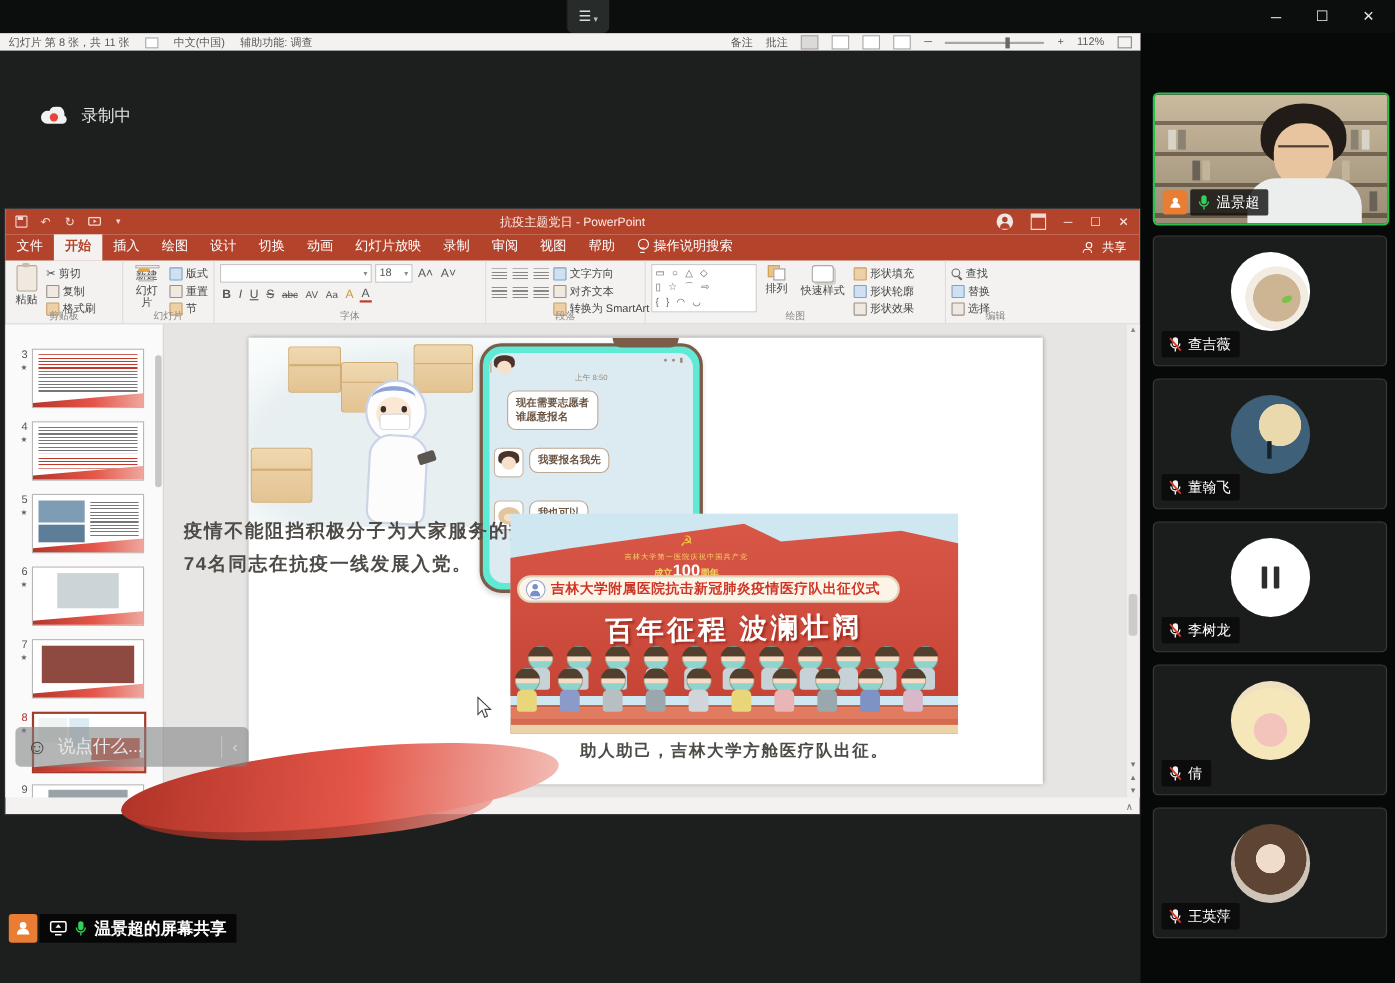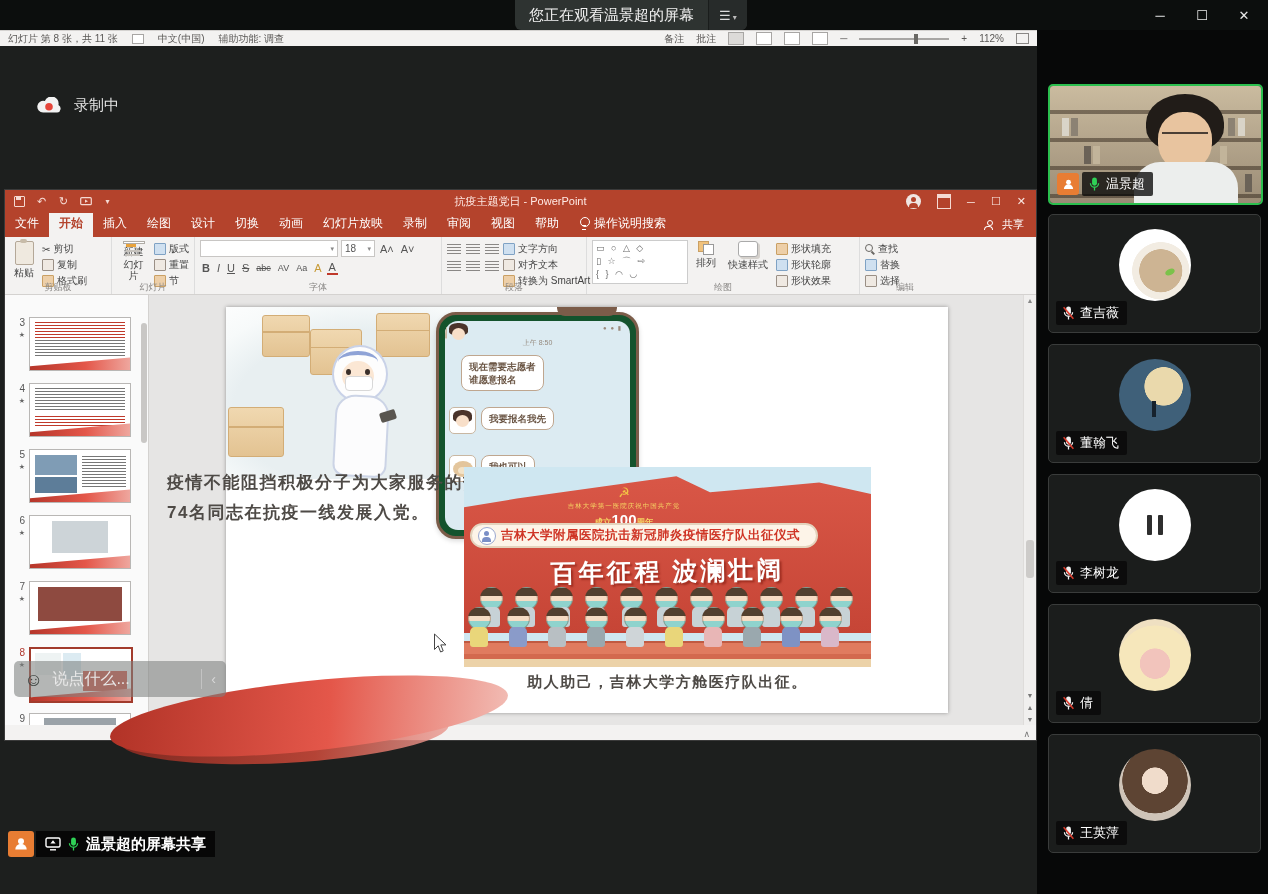--- a/index.html
+++ b/index.html
@@ -109,21 +109,21 @@
         background:#fdfdfd;border:2px solid #c9d2e8;}
   .hood:before{content:"";position:absolute;left:4px;top:4px;width:40px;height:18px;border-radius:50% 50% 0 0;
                border-top:4px solid #8fa3d6;}
   .face{position:absolute;left:24px;top:16px;width:32px;height:30px;border-radius:50%;background:#fbe7d4;}
   .eye{position:absolute;top:8px;width:5px;height:6px;border-radius:50%;background:#3a2f2a;}
   .mask{position:absolute;left:3px;top:15px;width:26px;height:13px;border-radius:4px;background:#fff;border:1px solid #d8d8d8;}
   .suitbody{position:absolute;left:16px;top:50px;width:50px;height:78px;border-radius:20px 20px 12px 12px;
             background:#fcfcfd;border:2px solid #ccd4e6;transform:rotate(3deg);}
   .handphone{position:absolute;left:62px;top:66px;width:16px;height:10px;background:#5a5650;border-radius:2px;transform:rotate(-18deg);}
   
-  .phone{position:absolute;left:210px;top:5px;width:197px;height:221px;background:#14532d;
+  .phone{position:absolute;left:210px;top:5px;width:197px;height:221px;background:#5eead4;
          border:3px solid #7b5c49;border-radius:20px;box-shadow:0 2px 5px rgba(0,0,0,.15);}
   .pscreen{position:absolute;left:6px;top:6px;right:6px;bottom:6px;border-radius:13px;background:#dcebf2;overflow:hidden;}
   .pnotch{position:absolute;left:50%;top:0;transform:translateX(-50%);width:60px;height:9px;background:#7b5c49;border-radius:0 0 8px 8px;}
   .ptime{position:absolute;left:8px;top:3px;font-size:7px;color:#7a6a5c;font-weight:bold;}
   .psig{position:absolute;right:8px;top:3px;font-size:6px;color:#9a8a7c;letter-spacing:1px;}
   .pstamp{position:absolute;left:0;right:0;top:17px;text-align:center;font-size:7px;color:#95897d;}
   .brow{position:absolute;display:flex;gap:5px;align-items:flex-start;}
   .bubble{background:#fff;border:1.5px solid #bfa68f;border-radius:8px;padding:4px 7px;
           font-size:9.5px;font-weight:bold;color:#6b5645;line-height:13px;white-space:nowrap;}
   .pav{width:25px;height:25px;border-radius:5px;background:#fff;border:1.5px solid #c9b7a2;position:relative;overflow:hidden;}
@@ -230,21 +230,20 @@
   .vglass{position:absolute;left:112px;top:46px;width:46px;height:10px;border-top:2px solid #4a3f35;}
   .vshirt{position:absolute;left:84px;top:76px;width:104px;height:41px;border-radius:26px 26px 0 0;background:#eceeed;}
 </style>
 </head>
 <body>
 
 <div id="app">
 
   <div class="topbar">
     <div class="pill">
-      <span class="pill-text">您正在观看温景超的屏幕</span>
       <span class="pill-menu">
           <span>☰</span>
           <span class="dd">▾</span>
         </span>
     </div>
     <div class="winctl">
       <span class="wbtn">─</span>
       <span class="wbtn">☐</span>
       <span class="wbtn">✕</span>
     </div>

